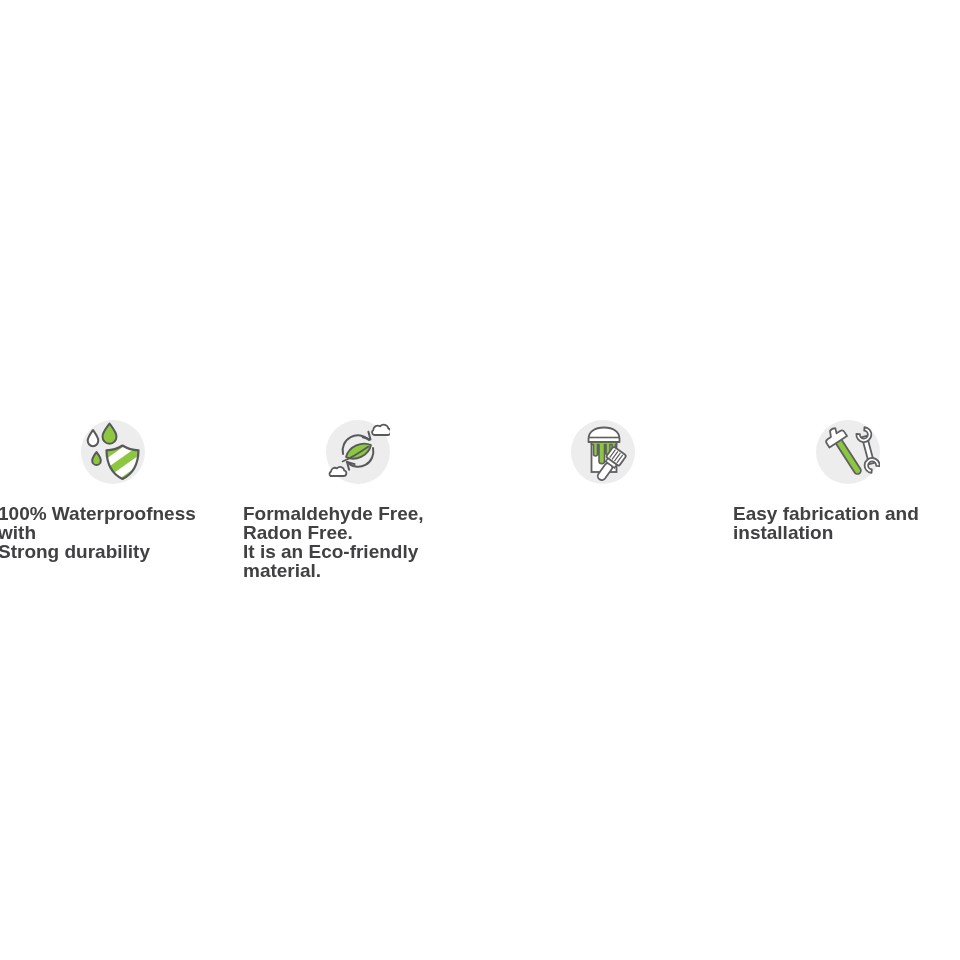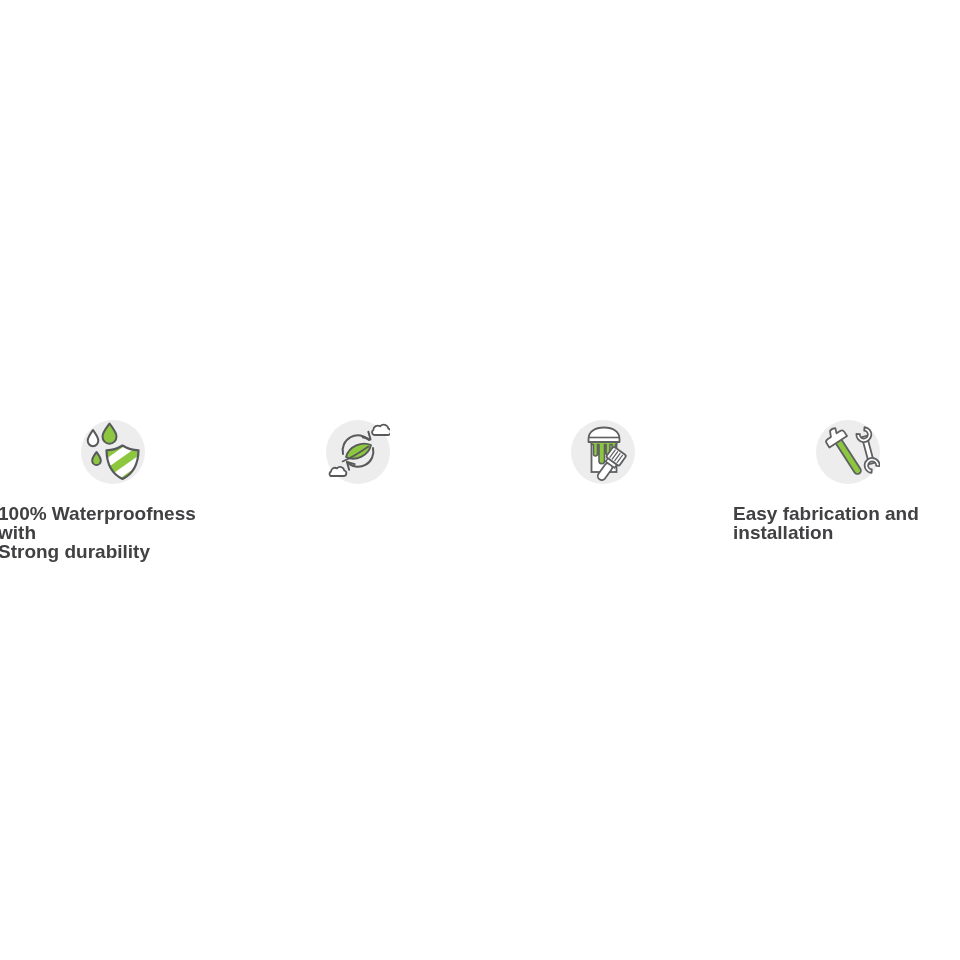--- a/index.html
+++ b/index.html
@@ -78,20 +78,22 @@
           <path d="M36.8 17.4 L44.5 19.5 L42.4 11.8"></path>
           <path d="M47 28 A15.3 15.3 0 0 1 21 42"></path>
           <path d="M28.7 44.1 L21 42 L23.1 49.7"></path>
         </g>
         <path d="M20 37 C23 26 36 21 45 25 C43 35 30 42 20 37 Z" fill="#8DC63F" stroke="#58595B" stroke-width="1.8" stroke-linejoin="round"></path>
         <path d="M16.5 41.5 C24 38.5 33 33 42.5 26.5" fill="none" stroke="#58595B" stroke-width="1.6" stroke-linecap="round"></path>
         <path d="M48 15 h13.5 a3.2 3.2 0 0 0 0.9 -6.3 a4.8 4.8 0 0 0 -8.3 -2.4 a4.4 4.4 0 0 0 -6.8 3.6 a2.9 2.9 0 0 0 0.7 5.1 z" fill="#ffffff" stroke="#58595B" stroke-width="1.8" stroke-linejoin="round"></path>
         <path d="M4.5 56 h13 a2.8 2.8 0 0 0 0.8 -5.5 a4.2 4.2 0 0 0 -7.3 -2.1 a3.9 3.9 0 0 0 -6 3.2 a2.6 2.6 0 0 0 -0.5 4.4 z" fill="#ffffff" stroke="#58595B" stroke-width="1.8" stroke-linejoin="round"></path>
       </svg>
     </div>
+    <p class="feature-label">Formaldehyde Free, Radon Free.
+It is an Eco-friendly material.</p>
   </div>
 
   <div class="feature-item">
     <div class="icon-circle">
       <svg viewBox="0 0 64 64" width="64" height="64">
         <circle cx="32" cy="32" r="32" fill="#EDEDEE"></circle>
         <rect x="20.5" y="22" width="25" height="30" fill="#ffffff" stroke="#5F6062" stroke-width="1.8"></rect>
         <path d="M20.5 22 H45.5 v2.5 h-1 v6.5 a1.75 1.75 0 0 1 -3.5 0 v-6.5 h-2 v8.5 a2 2 0 0 1 -4 0 v-8.5 h-1.5 v16.5 a2.75 2.75 0 0 1 -5.5 0 v-16.5 h-1.5 v9.5 a2 2 0 0 1 -4 0 v-9.5 h-2 Z" fill="#8DC63F" stroke="#5F6062" stroke-width="1.6" stroke-linejoin="round"></path>
         <path d="M17.5 22 V19 C17.5 11.5 24 7.5 33 7.5 C42 7.5 48.5 11.5 48.5 19 V22 Z" fill="#ffffff" stroke="#5F6062" stroke-width="1.8" stroke-linejoin="round"></path>
         <path d="M17.5 17.5 H48.5" fill="none" stroke="#5F6062" stroke-width="1.6"></path>

